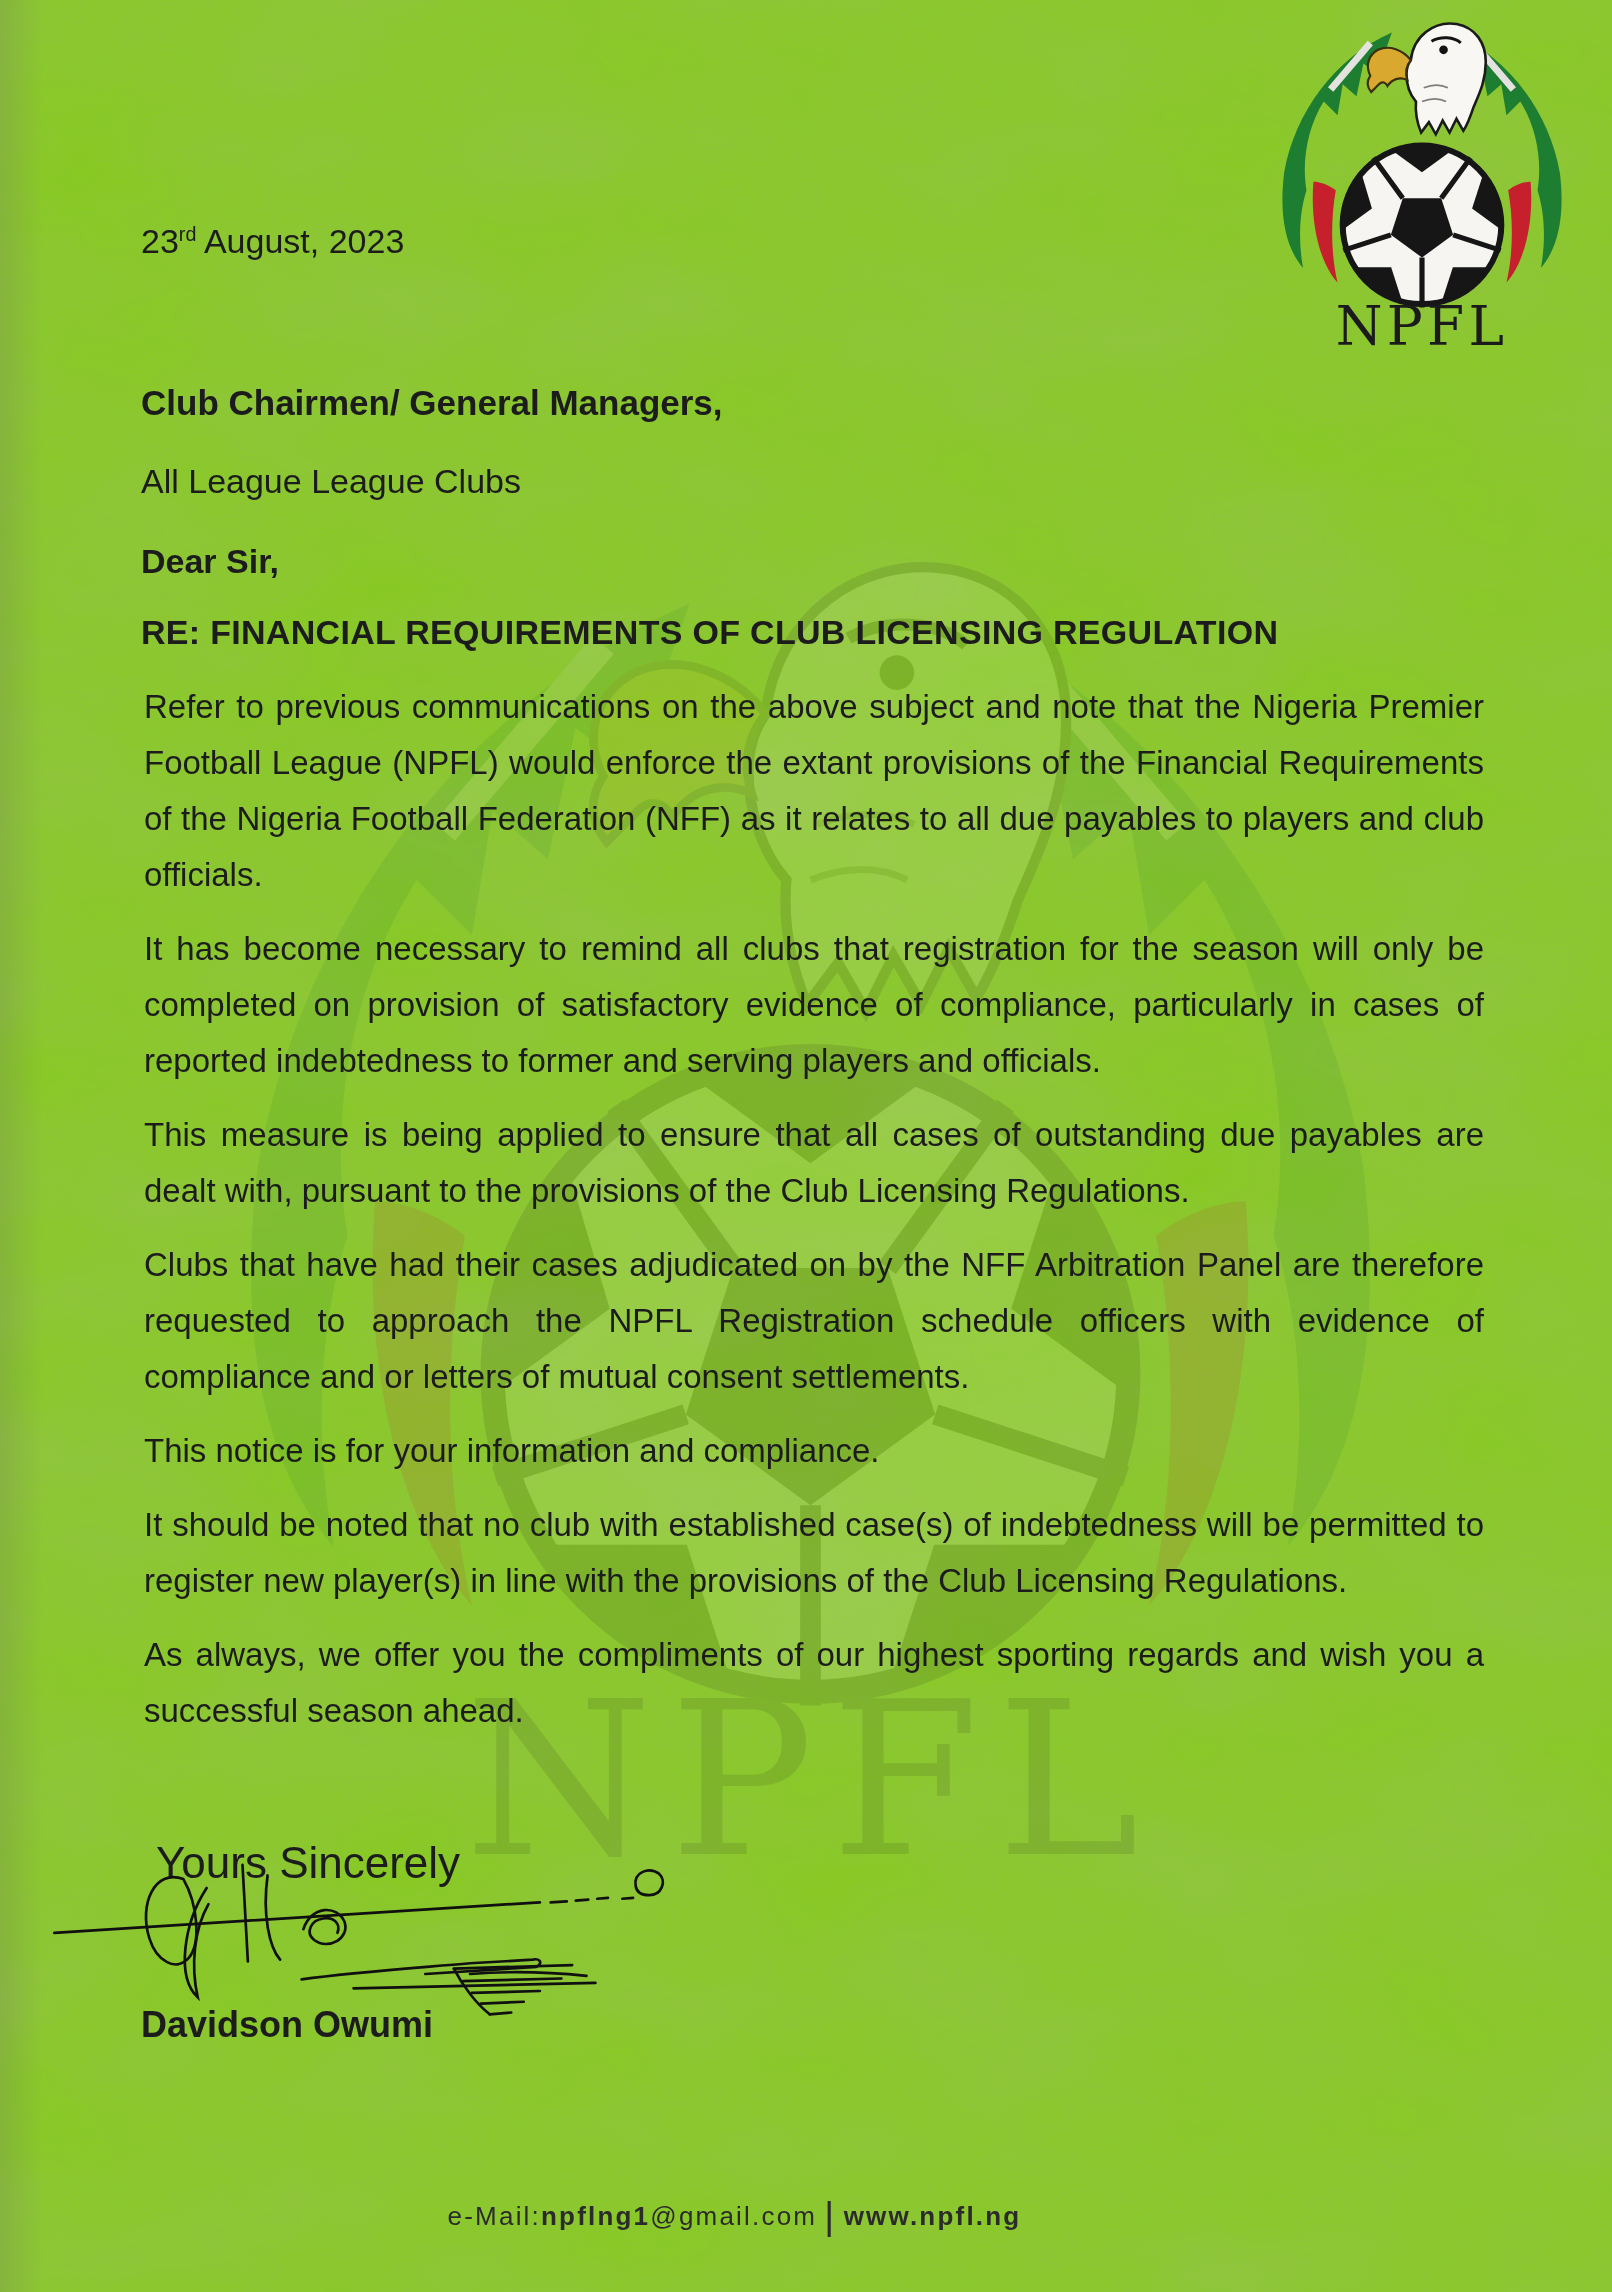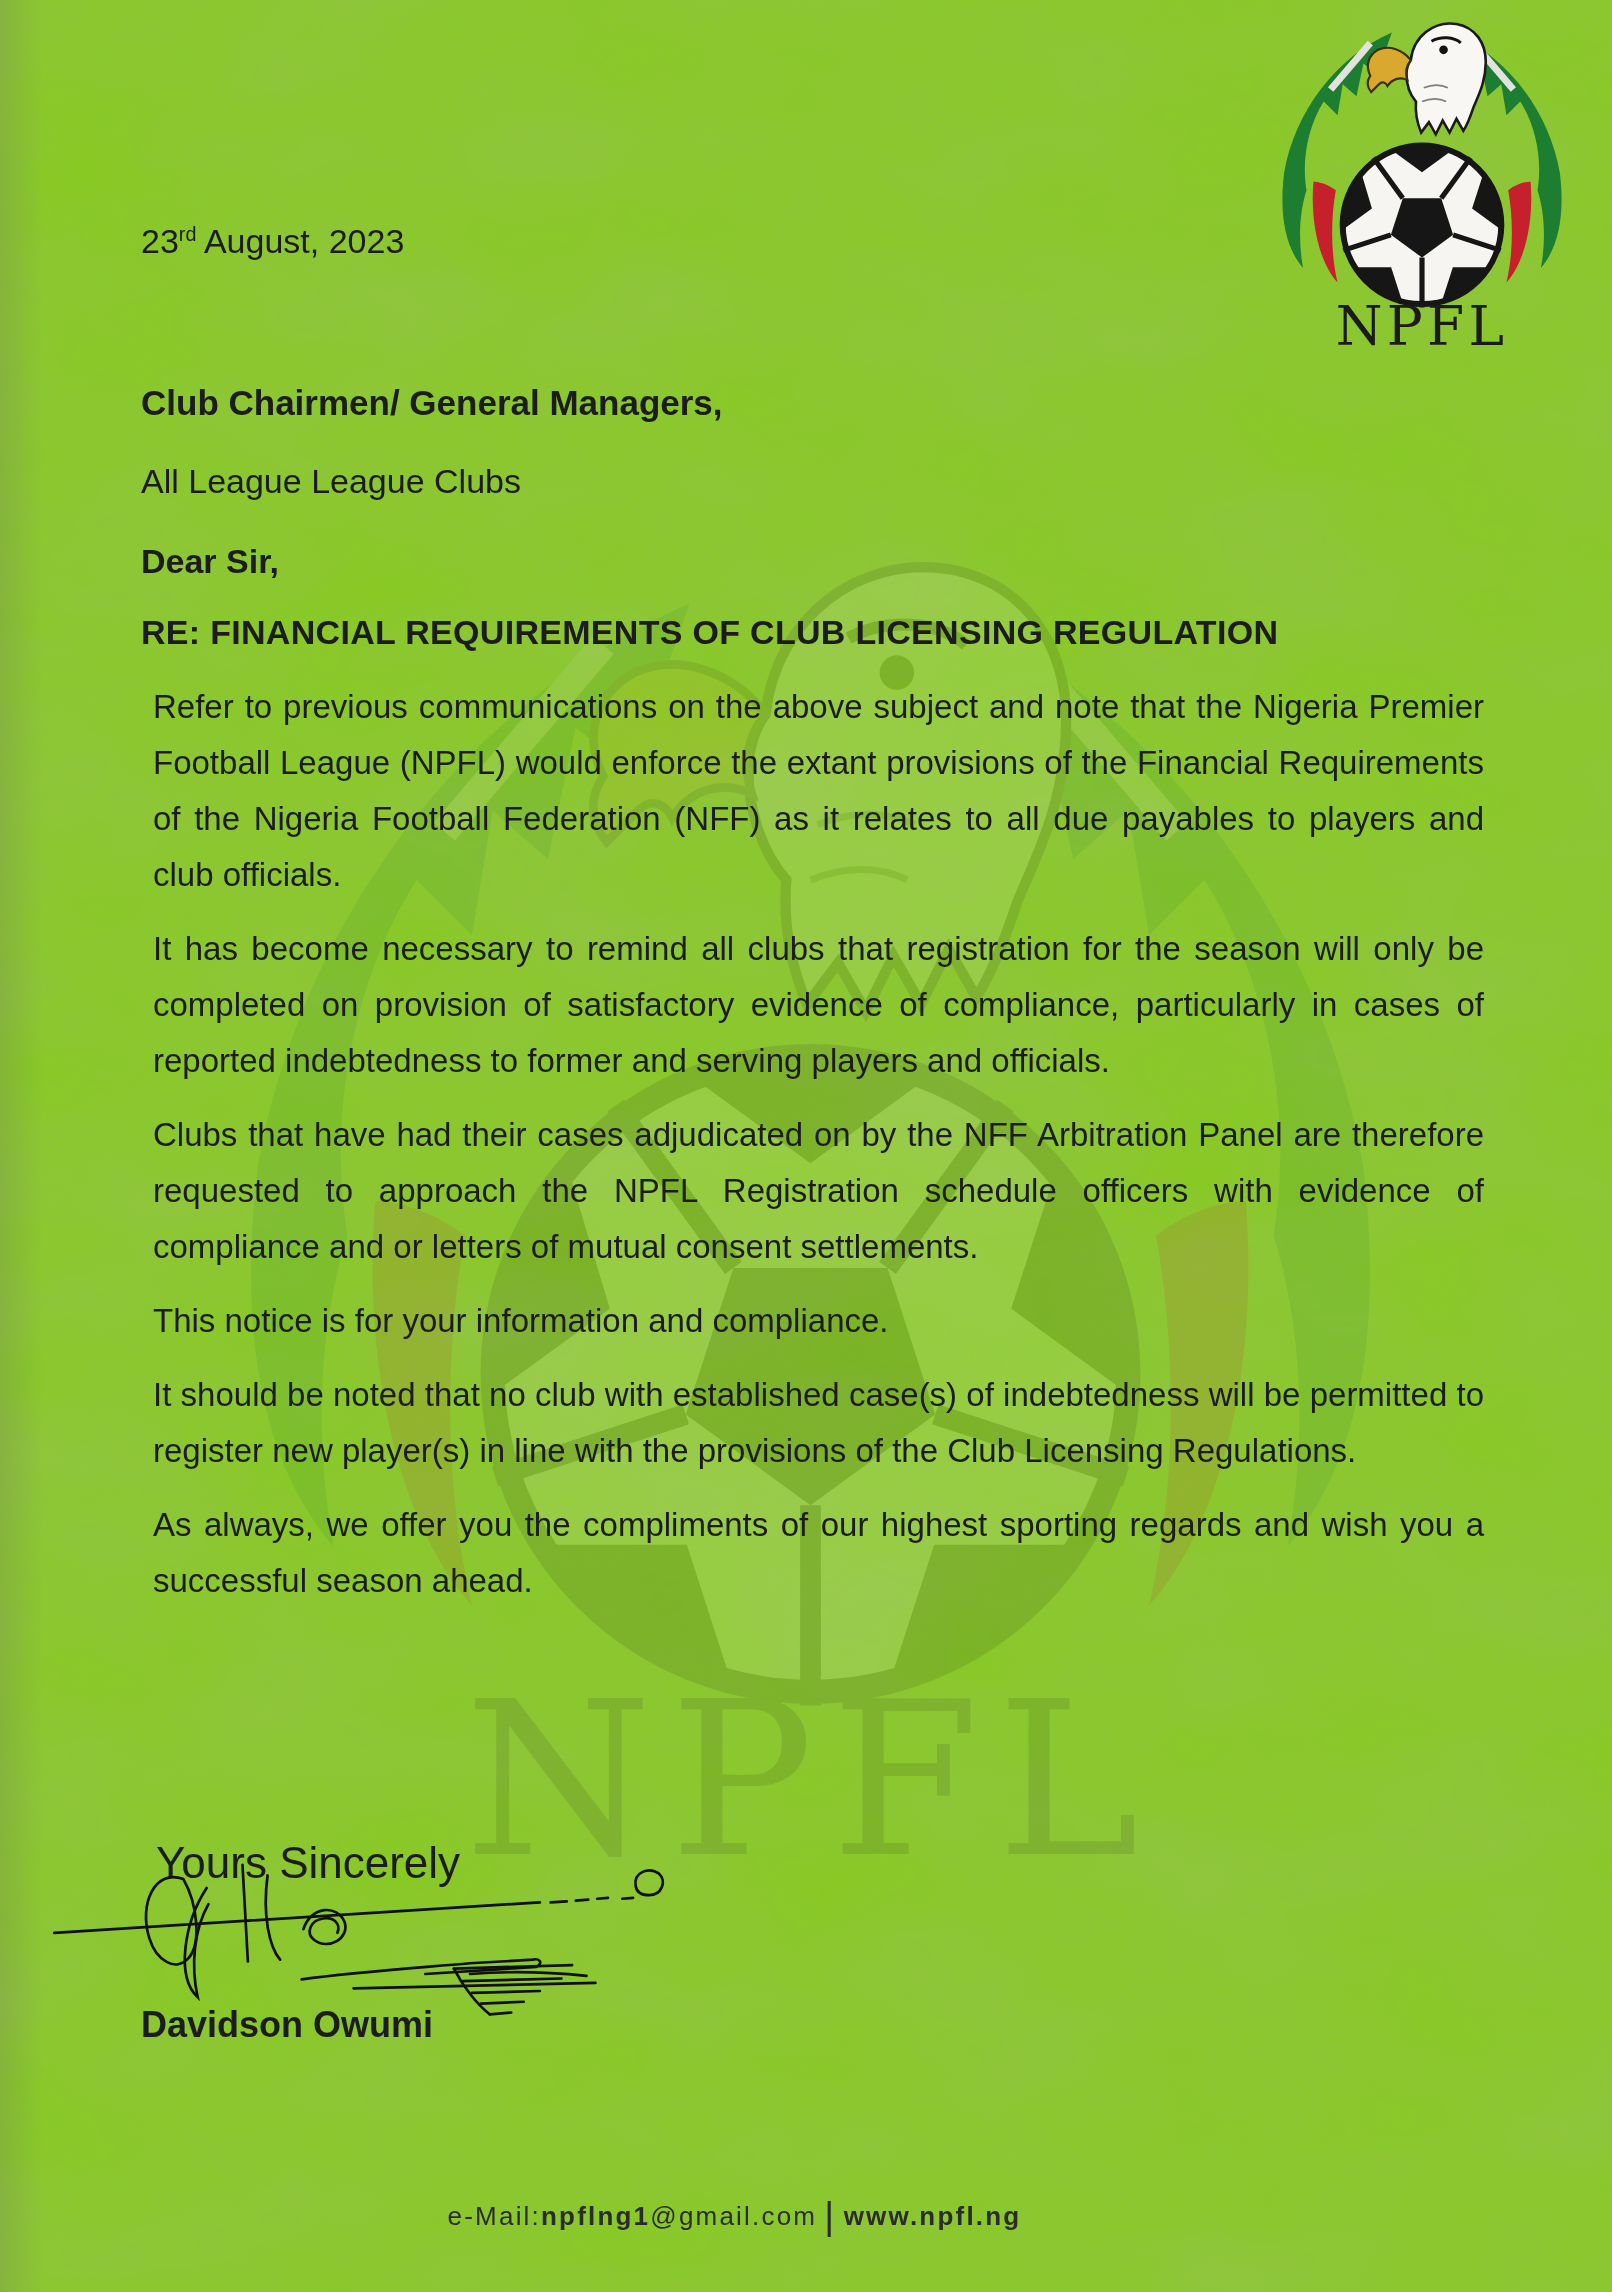--- a/index.html
+++ b/index.html
@@ -14,21 +14,21 @@
   .watermark { position:absolute; left:85px; top:493px; width:1451px; height:1451px;
     opacity:0.11; z-index:0; pointer-events:none; }
   .header-logo { position:absolute; left:1241px; top:5.4px; width:362px; height:362px; z-index:2; }
   .date { position:absolute; left:141px; top:222px; font-size:34px; z-index:2; }
   .date sup { font-size:19.7px; }
   .content { position:absolute; left:141px; top:383px; width:1343px; z-index:2; }
   .recipient1 { font-size:35px; font-weight:700; margin:0 0 39px 0; }
   .recipient2 { font-size:34px; margin:0 0 41px 0; }
   .salutation { font-size:34px; margin:0 0 32px 0;font-weight:bold; }
   .subject    { font-size:34px; font-weight:700; letter-spacing:0.3px; margin:0 0 27px 0; }
-  .content p.body { font-size:33px; line-height:56px; text-align:justify; margin:0 0 18px 12px; }
+  .content p.body { font-size:33px; line-height:56px; text-align:justify; margin:0 0 18px 3px; }
   .closing  { position:absolute; left:156px; top:1838px; font-size:44px; z-index:2; }
   .signature { position:absolute; left:49px; top:1861px; width:636px; height:166px; z-index:2; }
   .sig-name  { position:absolute; left:141px; top:2004px; font-size:36px; font-weight:700; z-index:2; }
   .sig-title { position:absolute; left:141px; top:2078px; font-size:36px; font-weight:700; font-style:italic; z-index:2; }
   .footer { position:absolute; left:0; top:2187px; width:1469px; text-align:center; z-index:2; }
   .footer-line1 { font-size:27px; font-weight:700; letter-spacing:3.1px; word-spacing:4.5px; color:#262626; }
   .footer-line2 { font-size:26px; letter-spacing:2.2px; margin-top:8px; color:#2b2b2b; }
   .footer-line2 .fw7 { font-weight:700; }
   .footer-line2 .bar { font-weight:400; font-size:38px; vertical-align:-4.5px; padding:0 7.2px; }
 </style>
@@ -115,20 +115,21 @@
     <use href="#crest"></use>
   </svg>
 
   <div class="content">
     <p class="recipient1">Club Chairmen/ General Managers,</p>
     <p class="recipient2">All League League Clubs</p>
     <p class="salutation">Dear Sir,</p>
     <p class="subject">RE: FINANCIAL REQUIREMENTS OF CLUB LICENSING REGULATION</p>
     <p class="body">Refer to previous communications on the above subject and note that the Nigeria Premier Football League (NPFL) would enforce the extant provisions of the Financial Requirements of the Nigeria Football Federation (NFF) as it relates to all due payables to players and club officials.</p>
     <p class="body">It has become necessary to remind all clubs that registration for the season will only be completed on provision of satisfactory evidence of compliance, particularly in cases of reported indebtedness to former and serving players and officials.</p>
+    <p class="body">This measure is being applied to ensure that all cases of outstanding due payables are dealt with, pursuant to the provisions of the Club Licensing Regulations.</p>
     <p class="body">Clubs that have had their cases adjudicated on by the NFF Arbitration Panel are therefore requested to approach the NPFL Registration schedule officers with evidence of compliance and or letters of mutual consent settlements.</p>
     <p class="body">This notice is for your information and compliance.</p>
     <p class="body">It should be noted that no club with established case(s) of indebtedness will be permitted to register new player(s) in line with the provisions of the Club Licensing Regulations.</p>
     <p class="body">As always, we offer you the compliments of our highest sporting regards and wish you a successful season ahead.</p>
   </div>
 
   <div class="closing">Yours Sincerely</div>
 
   <svg class="signature" viewBox="0 0 710 185" fill="none" stroke="#101010" stroke-width="3" stroke-linecap="round">
     <path d="M6,80 L548,46"></path>

